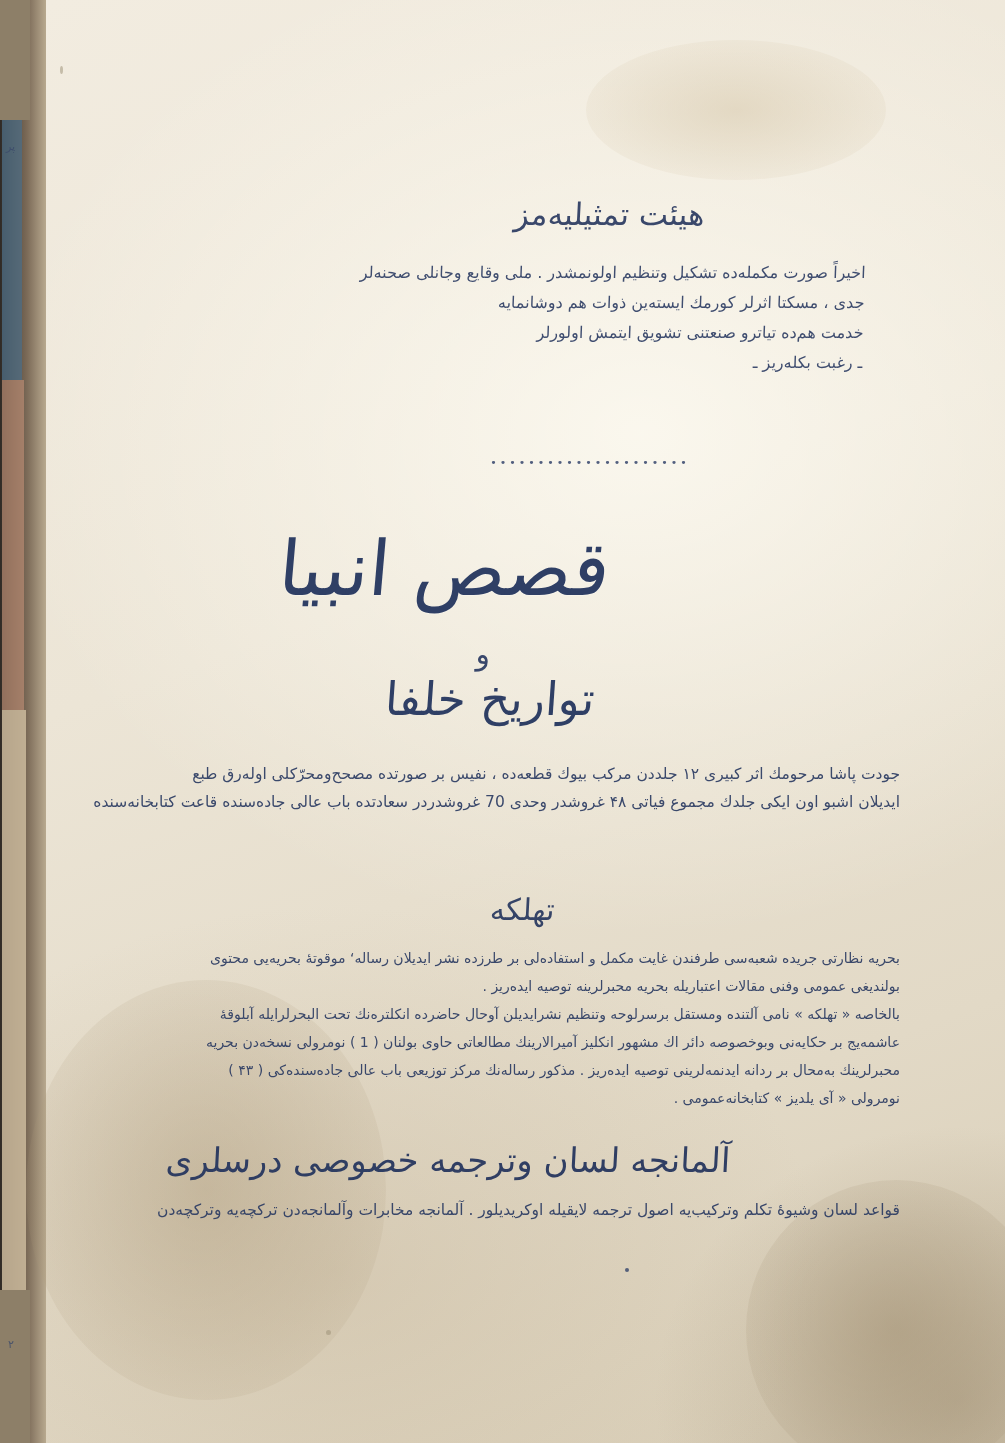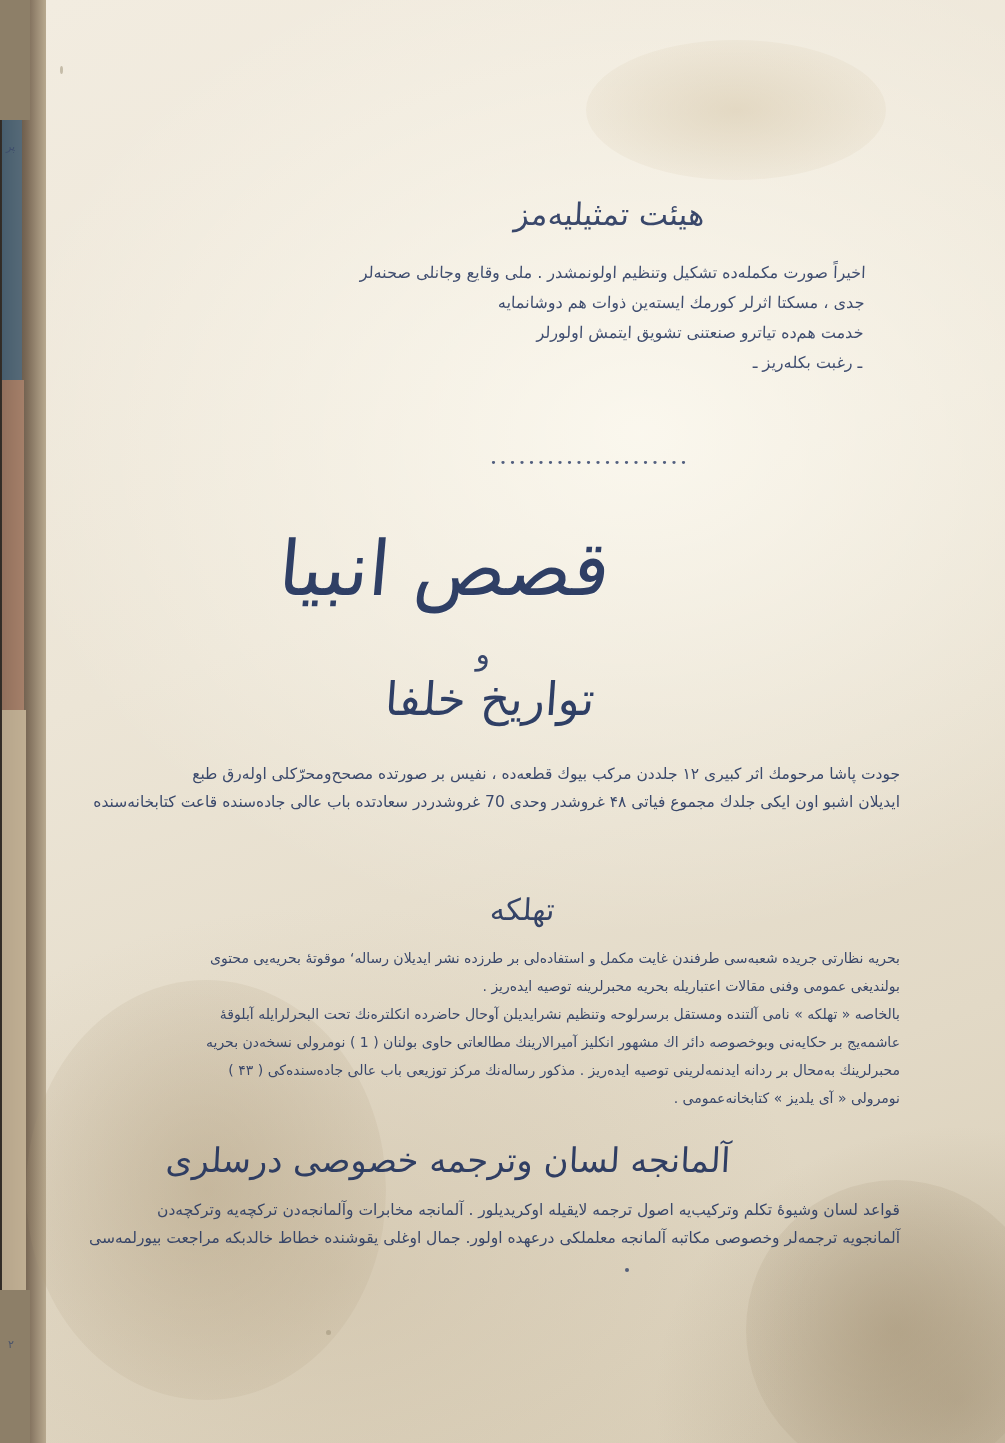--- a/index.html
+++ b/index.html
@@ -288,19 +288,18 @@
       <div>بولندیغی عمومی وفنی مقالات اعتباریله بحریه محبرلرینه توصیه ایدەریز .</div>
       <div>بالخاصه « تهلکه » نامی آلتنده ومستقل برسرلوحه وتنظیم نشرایدیلن آوحال حاضرده انکلترەنك تحت البحرلرایله آبلوقهٔ</div>
       <div>عاشمه‌یج بر حکایه‌نی وبوخصوصه دائر اك مشهور انکلیز آمیرالارینك مطالعاتی حاوی بولنان ( 1 ) نومرولی نسخه‌دن بحریه</div>
       <div>محبرلرینك به‌محال بر ردانه ایدنمه‌لرینی توصیه ایدەریز . مذکور رساله‌نك مرکز توزیعی باب عالی جادەسنده‌کی ( ۴۳ )</div>
       <div>نومرولی « آی یلدیز » کتابخانه‌عمومی .</div>
     </div>
 
     <div class="rtl heading-script h-alman">آلمانجه لسان وترجمه خصوصی درسلری</div>
     <div class="rtl para-alman">
       <div>قواعد لسان وشیوهٔ تکلم وترکیب‌یه اصول ترجمه لایقیله اوکریدیلور . آلمانجه مخابرات وآلمانجه‌دن ترکچه‌یه وترکچه‌دن</div>
-      <div>آلمانجویه ترجمه‌لر وخصوصی مکاتبه آلمانجه معلملکی درعهده اولور. جمال اوغلی یقوشنده خطاط خالدبکه مراجعت بیورلمه‌سی</div>
     </div>
 
     <div class="dot-mark"></div>
   </div>
 
 </div>
 
 </body></html>

